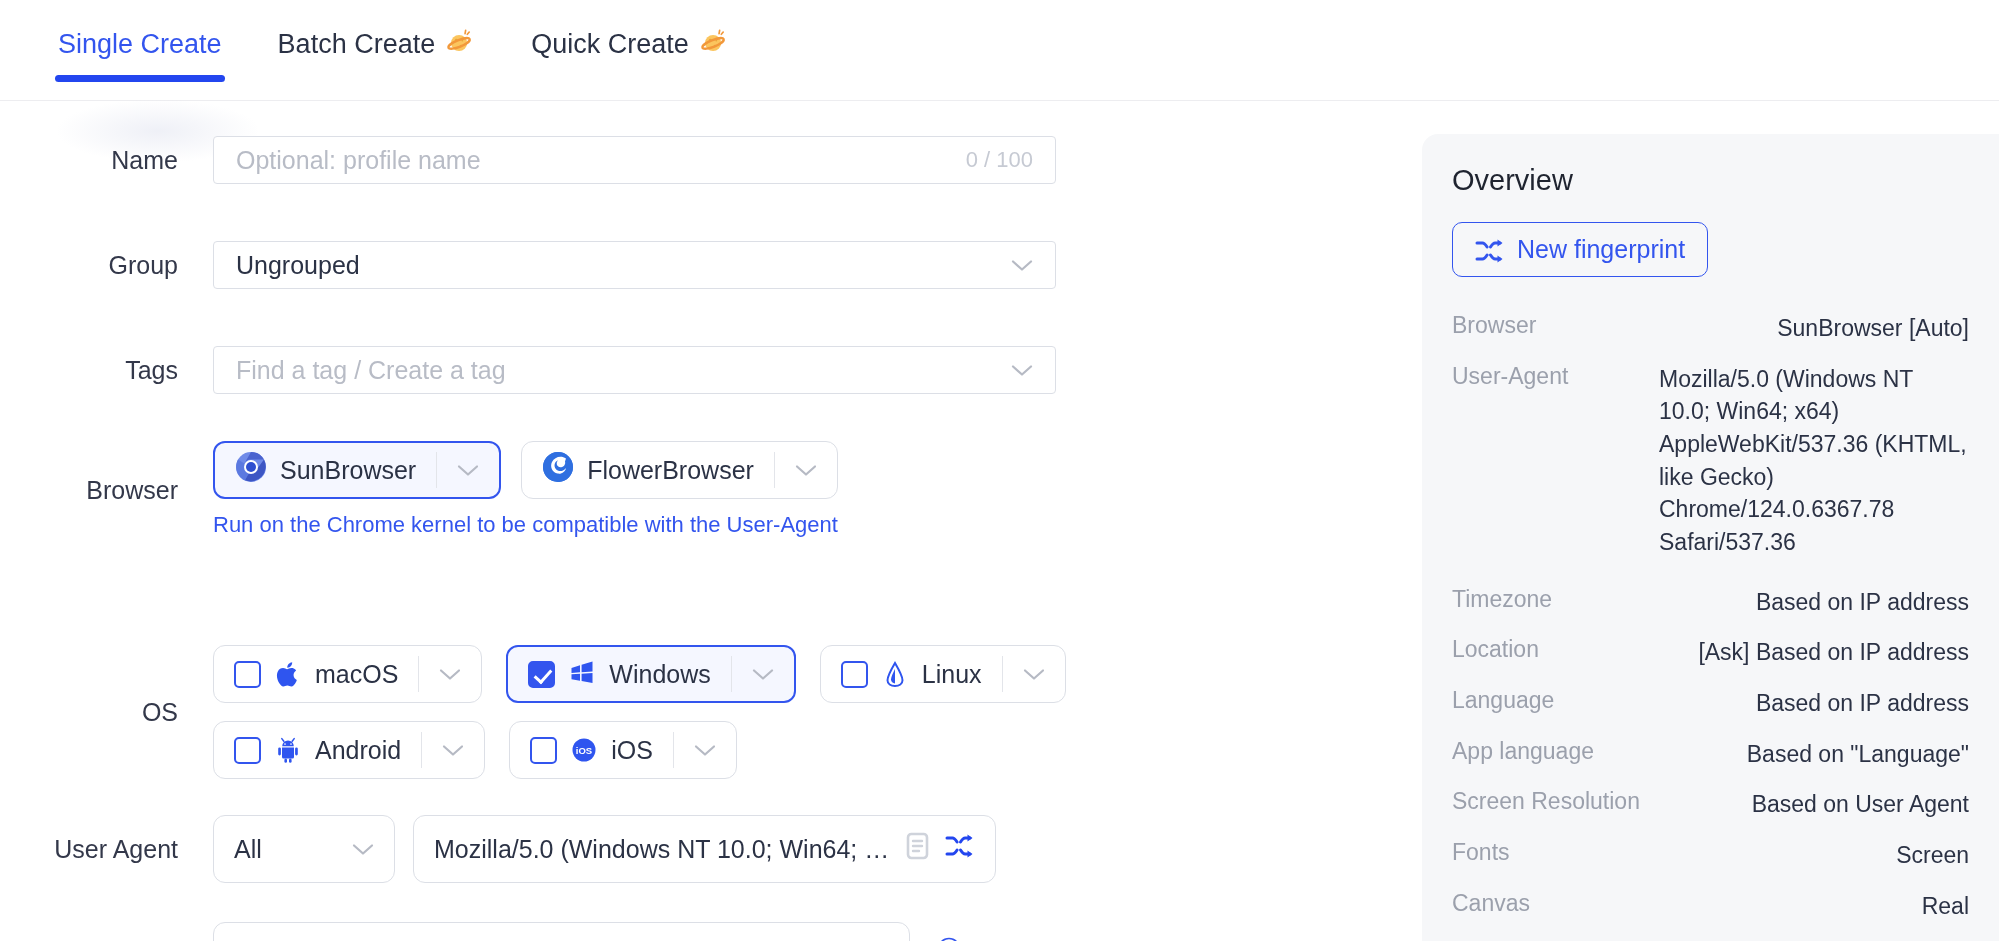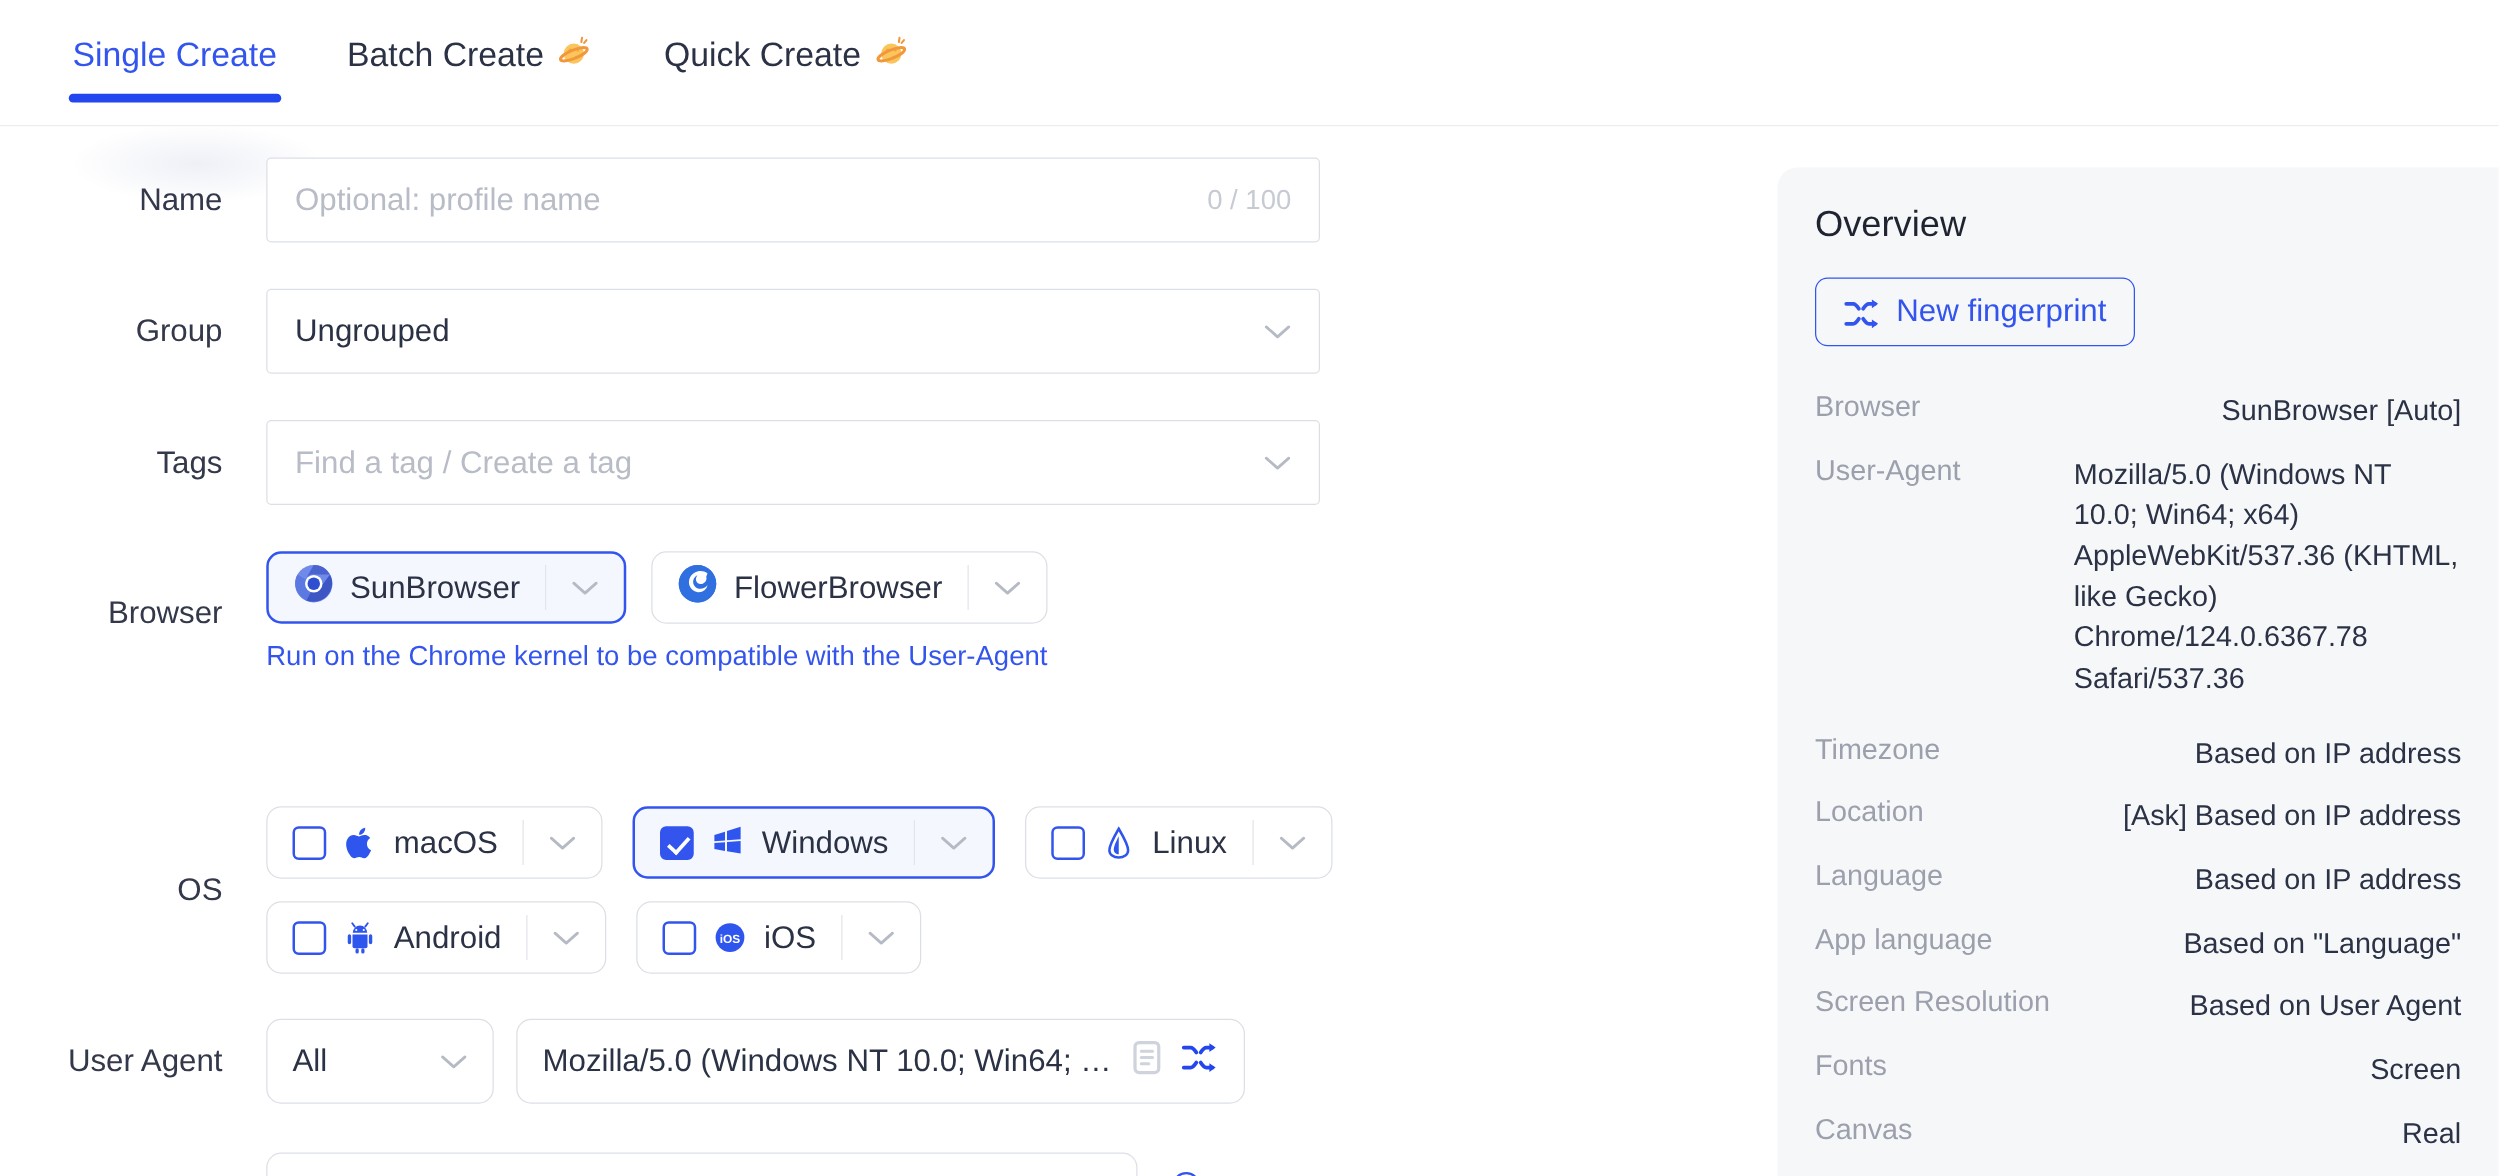--- a/index.html
+++ b/index.html
@@ -65,21 +65,21 @@
   .lbl {
     width: 213px;
     text-align: right;
     padding-right: 35px;
     font-size: 25px;
     color: #33384a;
     line-height: 68px;
   }
 
   .field-input {
-    width: 843px; height: 68px;
+    width: 843px; height: 48px;
     border: 1px solid #dcdfe6;
     border-radius: 4px;
     background: #fff;
     display: flex; align-items: center;
     padding: 0 22px;
     font-size: 25px;
   }
   .ph { color: #b8bcc6; flex: 1; }
   .counter { color: #c6cad3; font-size: 22px; }
   .val { color: #2b3245; flex: 1; }

